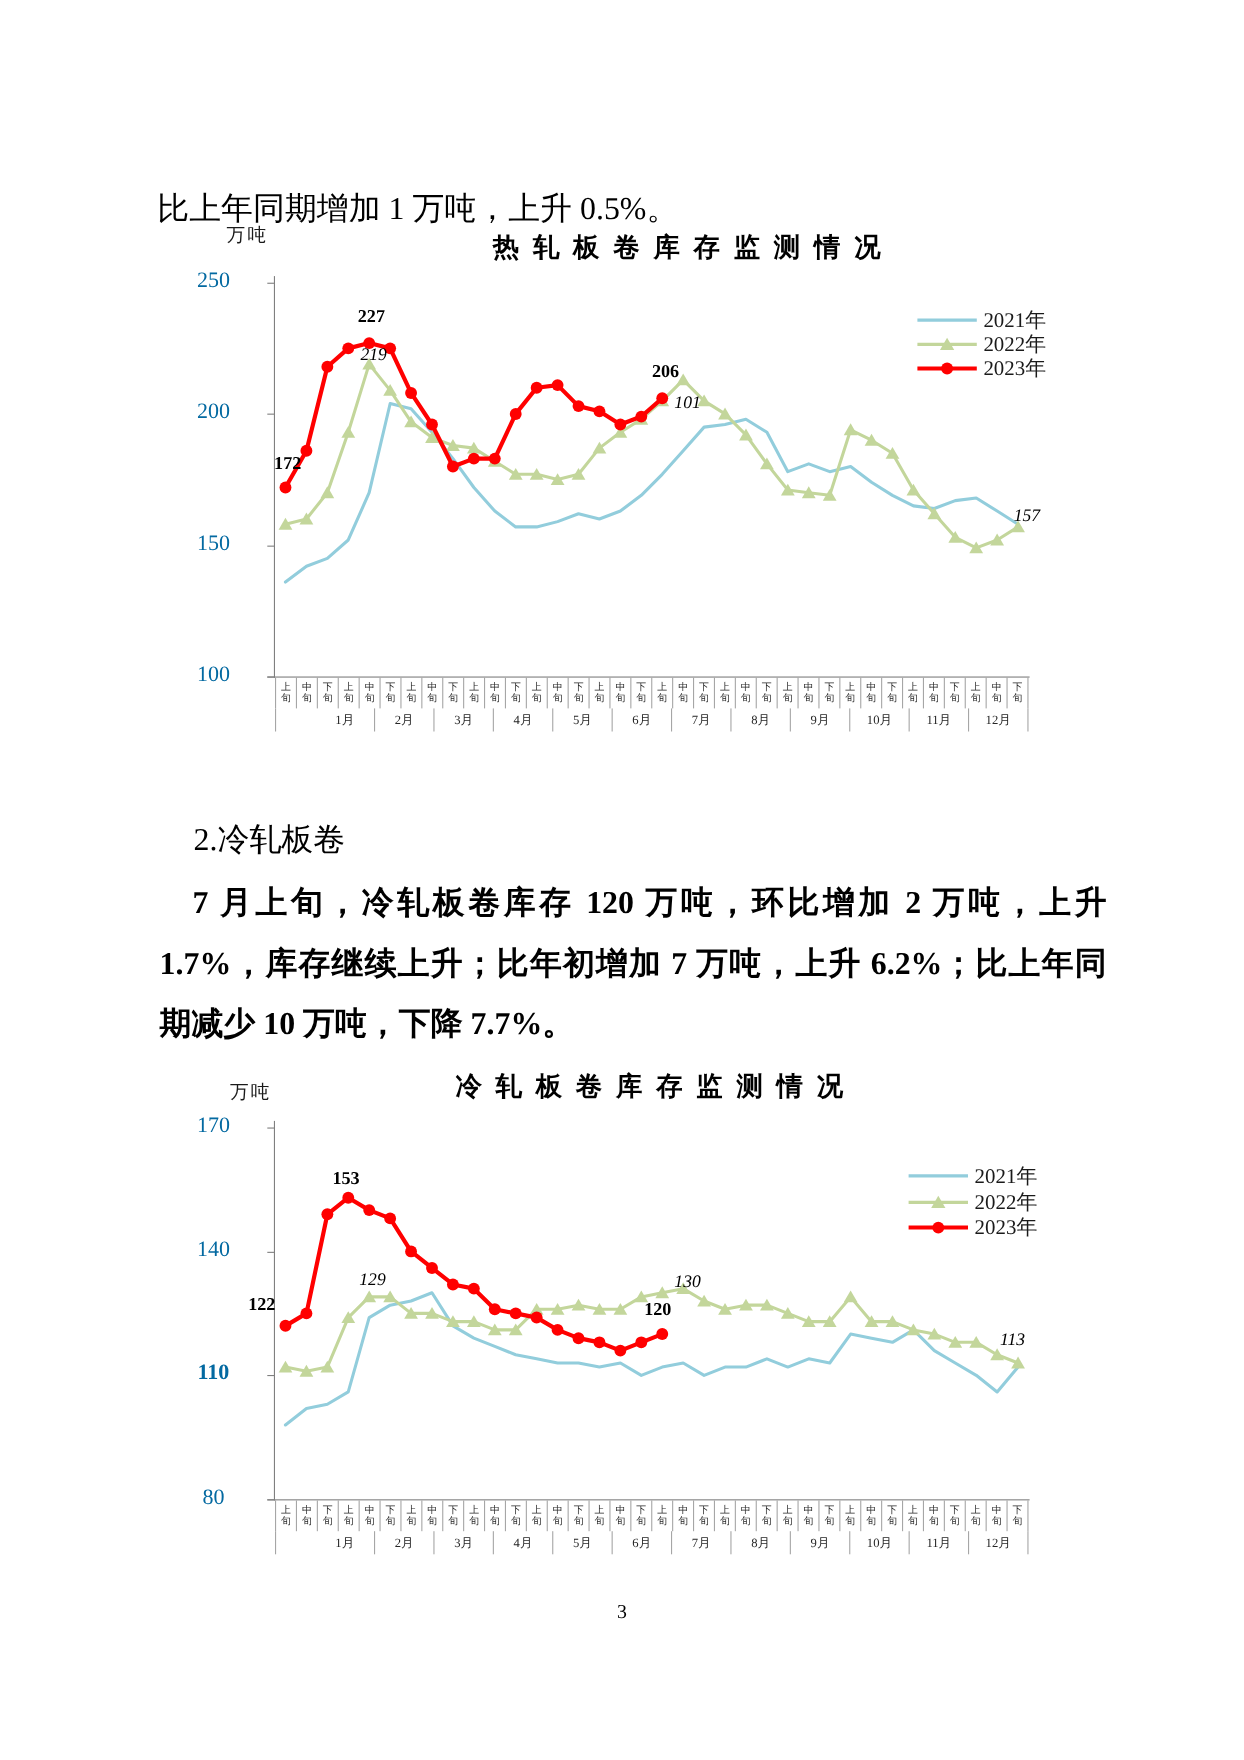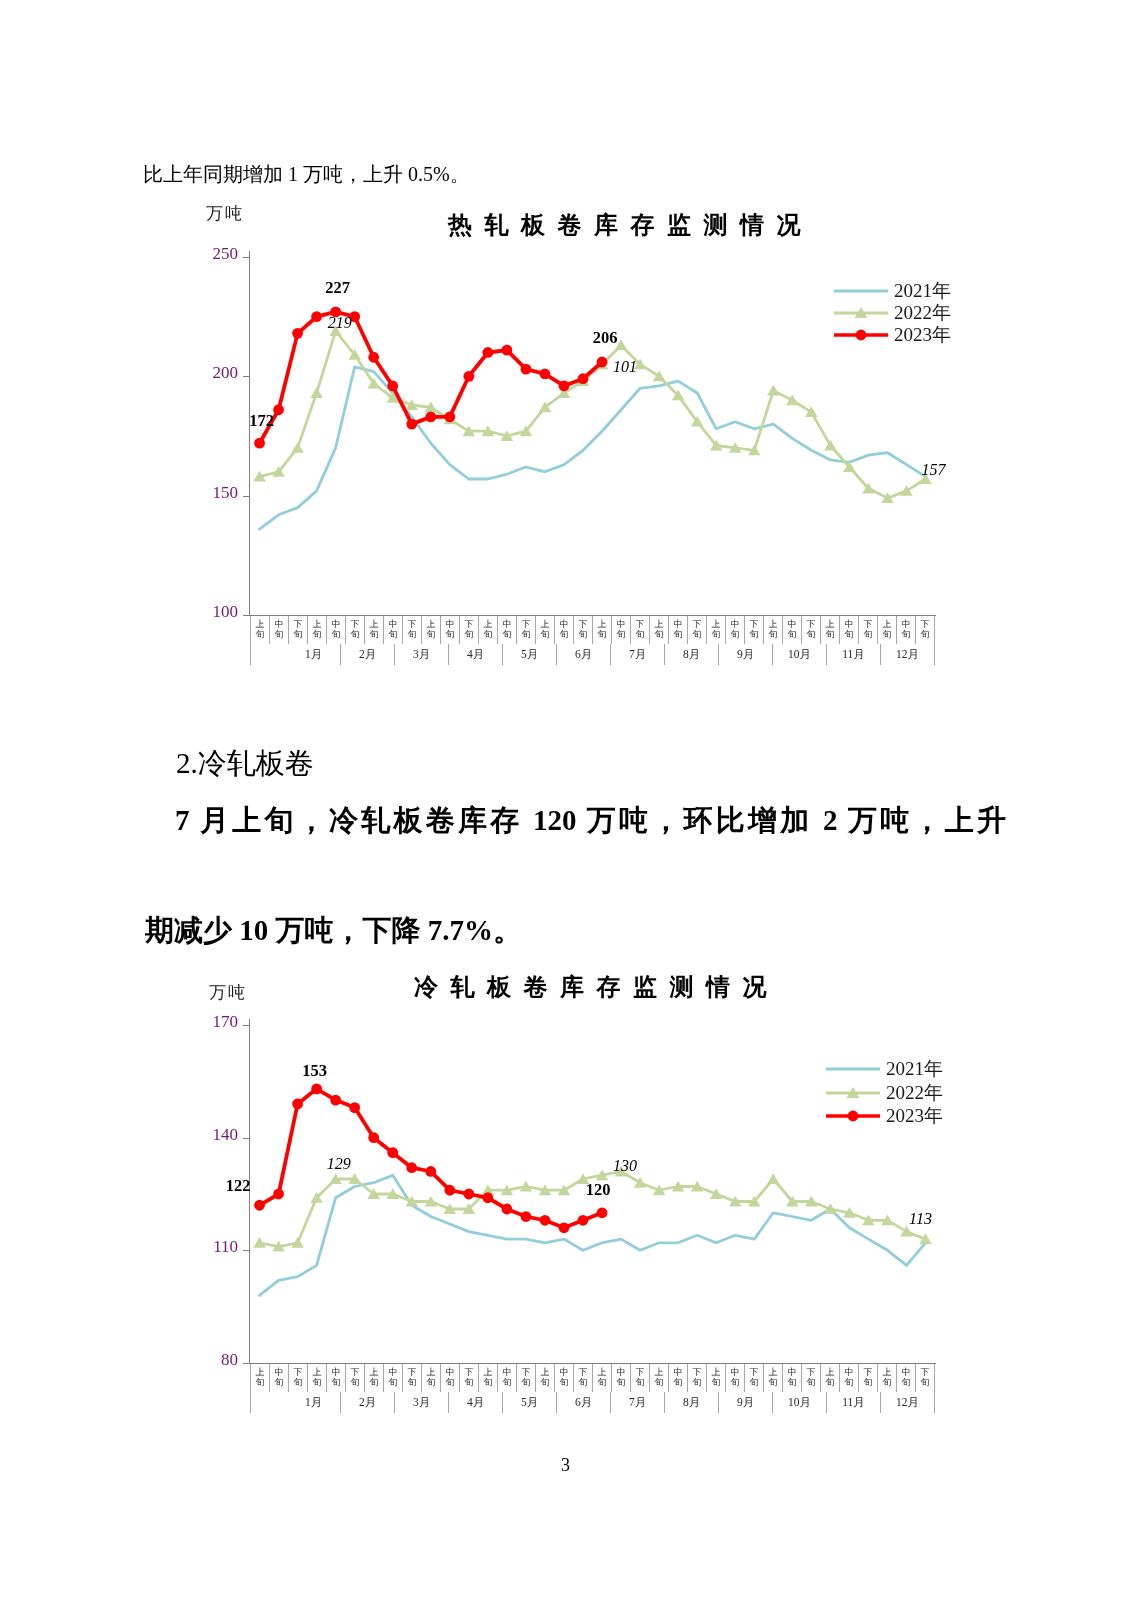--- a/index.html
+++ b/index.html
@@ -1,35 +1,35 @@
 <!DOCTYPE html>
 <html><head>
 <meta charset="utf-8">
 <style>
   html,body{margin:0;padding:0;background:#fff;}
   body{width:1131px;height:1600px;position:relative;font-family:"Liberation Serif","DejaVu Serif",serif;color:#000;}
   .page{position:absolute;left:0;top:0;width:1131px;height:1600px;background:#fff;overflow:hidden;}
-  .top-par{position:absolute;left:143px;top:141px;width:880px;font-size:20px;white-space:nowrap;}
+  .top-par{position:absolute;left:143px;top:141px;width:880px;font-size:29px;white-space:nowrap;}
   .heading{position:absolute;left:176px;top:744px;font-size:29px;text-align:right;}
   .pline{position:absolute;left:145px;width:861px;font-size:29px;font-weight:bold;}
   .pjust{text-align:justify;text-align-last:justify;}
   #pl-0{top:801px;text-indent:30px;}
   #pl-1{top:856px;}
   #pl-2{top:911px;}
   .pagenum{position:absolute;left:0;top:1455px;width:100%;text-align:center;font-size:18px;}
   .chart{position:absolute;left:0;top:0;width:100%;height:100%;pointer-events:none;}
   .plot{position:absolute;}
   .unit{position:absolute;font-size:17px;color:#1a1a1a;letter-spacing:2px;}
   #unit-0{left:206px;top:202px;}
   #unit-1{left:209px;top:981px;}
   .ctitle{position:absolute;font-size:24px;font-weight:bold;letter-spacing:12.5px;white-space:nowrap;}
   #ct-0{left:448px;top:209px;}
   #ct-1{left:414px;top:971px;}
   .axline{position:absolute;background:#7f7f7f;}
-  .ylab{position:absolute;text-align:right;font-size:17px;color:#701a75;font-family:"Liberation Serif","DejaVu Serif",serif;}
+  .ylab{position:absolute;text-align:center;font-size:20px;color:#0369a1;font-family:"Liberation Serif","DejaVu Serif",serif;}
   .lgrow{position:absolute;display:flex;align-items:center;gap:5px;font-size:19px;color:#1a1a1a;height:20px;white-space:nowrap;}
   .anno{position:absolute;transform:translate(-50%,-100%);font-size:16px;white-space:nowrap;font-family:"Liberation Serif","DejaVu Serif",serif;}
   .anno.bold{font-weight:bold;font-size:16.5px;}
   .anno.italic{font-style:italic;}
   .xtable{position:absolute;box-sizing:border-box;}
   .xrow1{display:flex;border-left:1px solid #a6a6a6;height:28px;box-sizing:border-box;}
   .xc1{flex:1 1 0;border-right:1px solid #a6a6a6;font-size:9px;line-height:9.5px;text-align:center;padding-top:4px;color:#262626;box-sizing:border-box;overflow:hidden;}
   .xrow2{display:flex;border-left:1px solid #a6a6a6;height:21px;box-sizing:border-box;padding-left:36px;}
   .xc2{flex:1 1 0;border-right:1px solid #a6a6a6;font-size:11.5px;text-align:center;color:#262626;padding-top:3px;box-sizing:border-box;white-space:nowrap;overflow:hidden;}
 </style>
@@ -190,20 +190,21 @@
       <div class="anno bold" style="left: 261.53px; top: 431.16px;">172</div>
       <div class="anno bold" style="left: 337.642px; top: 297.893px;">227</div>
       <div class="anno italic" style="left: 339.642px; top: 331.987px; font-style: italic;">219</div>
       <div class="anno bold" style="left: 605.034px; top: 348.013px;">206</div>
       <div class="anno italic" style="left: 625.034px; top: 376.4px;">101</div>
       <div class="anno italic" style="left: 933.51px; top: 479px; font-family: Liberation Serif, serif;">157</div>
     </section>
 
   <div class="heading">2.冷轧板卷</div>
   <div class="pline pjust" id="pl-0">7 月上旬，冷轧板卷库存 120 万吨，环比增加 2 万吨，上升</div>
+  <div class="pline pjust" id="pl-1">1.7%，库存继续上升；比年初增加 7 万吨，上升 6.2%；比上年同</div>
   <div class="pline" id="pl-2">期减少 10 万吨，下降 7.7%。</div>
 
   <section class="chart" id="chart-1">
     <div class="unit" id="unit-1">万吨</div>
     <div class="ctitle" id="ct-1">冷轧板卷库存监测情况</div>
     <svg class="plot" viewBox="0 0 690 350" width="690" height="350" style="left: 250px; top: 1018px;">
         <polyline points="9.5,277.4 28.6,262.4 47.6,258.6 66.6,247.4 85.6,179.8 104.7,168.5 123.7,164.7 142.7,157.2 161.8,187.3 180.8,198.5 199.8,206.0 218.8,213.6 237.9,217.3 256.9,221.1 275.9,221.1 294.9,224.8 314.0,221.1 333.0,232.3 352.0,224.8 371.1,221.1 390.1,232.3 409.1,224.8 428.1,224.8 447.2,217.3 466.2,224.8 485.2,217.3 504.3,221.1 523.3,194.8 542.3,198.5 561.3,202.3 580.4,191.0 599.4,209.8 618.4,221.1 637.5,232.3 656.5,247.4 675.5,224.8" fill="none" stroke="#92CDDC" stroke-width="2.8" stroke-linejoin="round" stroke-linecap="round"></polyline>
         <polyline points="9.5,224.8 28.6,228.6 47.6,224.8 66.6,179.8 85.6,161.0 104.7,161.0 123.7,176.0 142.7,176.0 161.8,183.5 180.8,183.5 199.8,191.0 218.8,191.0 237.9,172.2 256.9,172.2 275.9,168.5 294.9,172.2 314.0,172.2 333.0,161.0 352.0,157.2 371.1,153.5 390.1,164.7 409.1,172.2 428.1,168.5 447.2,168.5 466.2,176.0 485.2,183.5 504.3,183.5 523.3,161.0 542.3,183.5 561.3,183.5 580.4,191.0 599.4,194.8 618.4,202.3 637.5,202.3 656.5,213.6 675.5,221.1" fill="none" stroke="#C3D69B" stroke-width="2.8" stroke-linejoin="round" stroke-linecap="round"></polyline>
         <polygon points="9.53,219.0222222222222 3.265999999999999,229.75222222222223 15.794,229.75222222222223" fill="#C3D69B"></polygon>
         <polygon points="28.558,222.77777777777777 22.294,233.5077777777778 34.822,233.5077777777778" fill="#C3D69B"></polygon>
@@ -262,21 +263,21 @@
         <circle cx="333.006" cy="202.2888888888889" r="5.4" fill="#FF0000"></circle>
         <circle cx="352.03399999999993" cy="194.77777777777777" r="5.4" fill="#FF0000"></circle>
       </svg>
   <div class="axline" style="left: 249px; top: 1019px; width: 1px; height: 345px;"></div>
       <div class="axline" style="left: 243px; top: 1363px; width: 693px; height: 1px;"></div>
       <div class="axline" style="left: 243px; top: 1025px; width: 7px; height: 1px;"></div>
       <div class="ylab" style="left: 150px; top: 1012px; width: 88px;">170</div>
       <div class="axline" style="left: 243px; top: 1137.67px; width: 7px; height: 1px;"></div>
       <div class="ylab" style="left: 150px; top: 1124.67px; width: 88px;">140</div>
       <div class="axline" style="left: 243px; top: 1250.33px; width: 7px; height: 1px;"></div>
-      <div class="ylab" style="left: 150px; top: 1237.33px; width: 88px;">110</div>
+      <div class="ylab" style="left: 150px; top: 1237.33px; width: 88px; font-weight: bold;">110</div>
       <div class="axline" style="left: 243px; top: 1363px; width: 7px; height: 1px;"></div>
       <div class="ylab" style="left: 150px; top: 1350px; width: 88px;">80</div>
       <div class="lgrow" style="left: 825px; top: 1059px;">
         <svg width="56" height="16">
           <line x1="1" y1="8" x2="55" y2="8" stroke="#92CDDC" stroke-width="3"></line>
         </svg>
         <span>2021年</span>
       </div>
       <div class="lgrow" style="left: 825px; top: 1082.5px;">
         <svg width="56" height="16">

